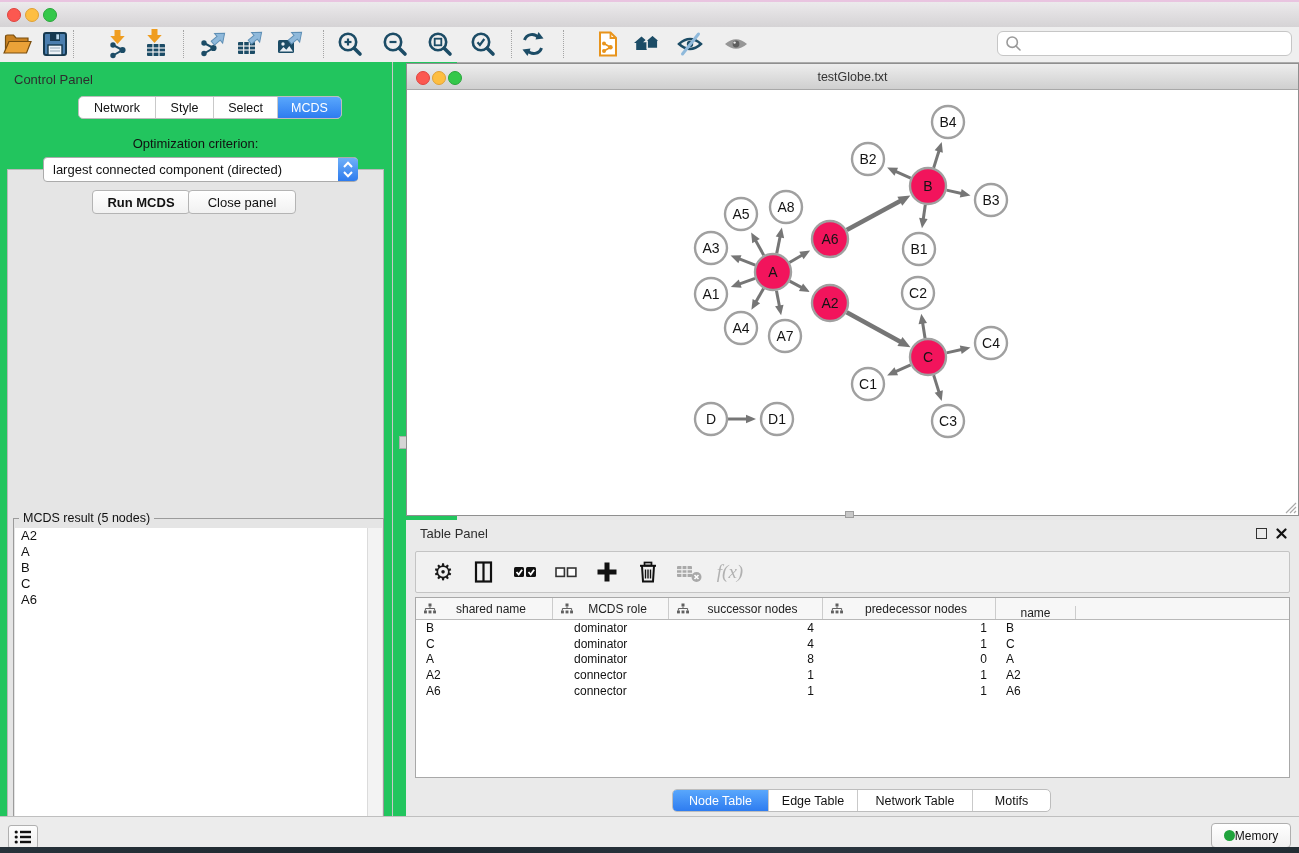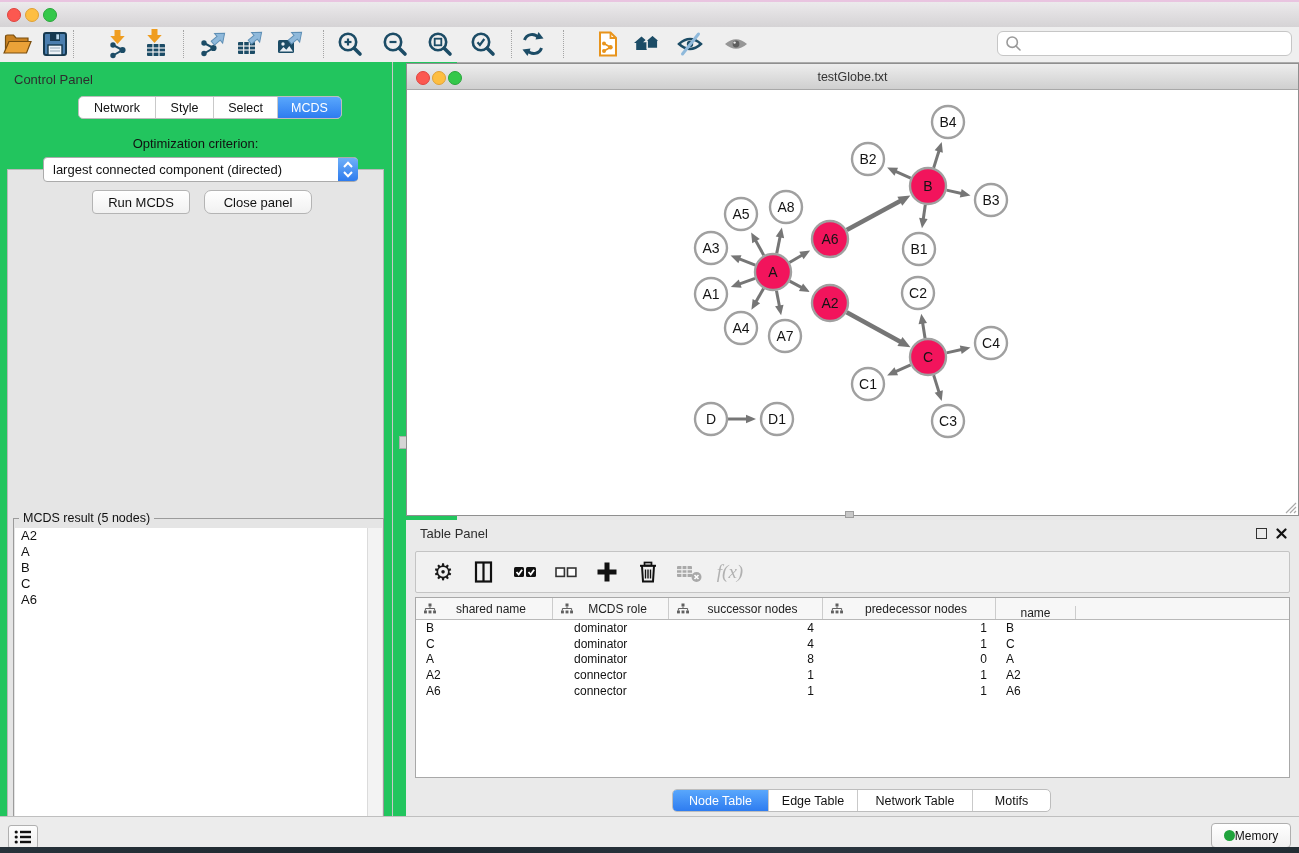--- a/index.html
+++ b/index.html
@@ -259,22 +259,22 @@
   <div id="opt-label" class="abs" style="top:74px;">Optimization criterion:</div>
   <div id="opt-select" class="abs" style="top:95px;">
     <span class="val">largest connected component (directed)</span>
     <span class="stepper">
       <svg width="14" height="19" viewBox="0 0 14 19">
         <path d="M3 7 L7 2.8 L11 7" fill="none" stroke="#fff" stroke-width="2"></path>
         <path d="M3 12 L7 16.2 L11 12" fill="none" stroke="#fff" stroke-width="2"></path>
       </svg>
     </span>
   </div>
-  <div class="mac-btn" style="left:92px;top:128px;width:96px;">Run MCDS</div>
-  <div class="mac-btn" style="left:204px;top:128px;width:106px;border-radius:7px;">Close panel</div>
+  <div class="mac-btn" style="left:92px;top:128px;width:96px;font-weight:bold;">Run MCDS</div>
+  <div class="mac-btn" style="left:188px;top:128px;width:106px;">Close panel</div>
   <div id="result-box" class="abs">
     <span id="result-legend">MCDS result (5 nodes)</span>
     <div id="result-list">
         <div class="result-item">A2</div>
         <div class="result-item">A</div>
         <div class="result-item">B</div>
         <div class="result-item">C</div>
         <div class="result-item">A6</div>
       </div>
     <div id="result-scroll"></div>

